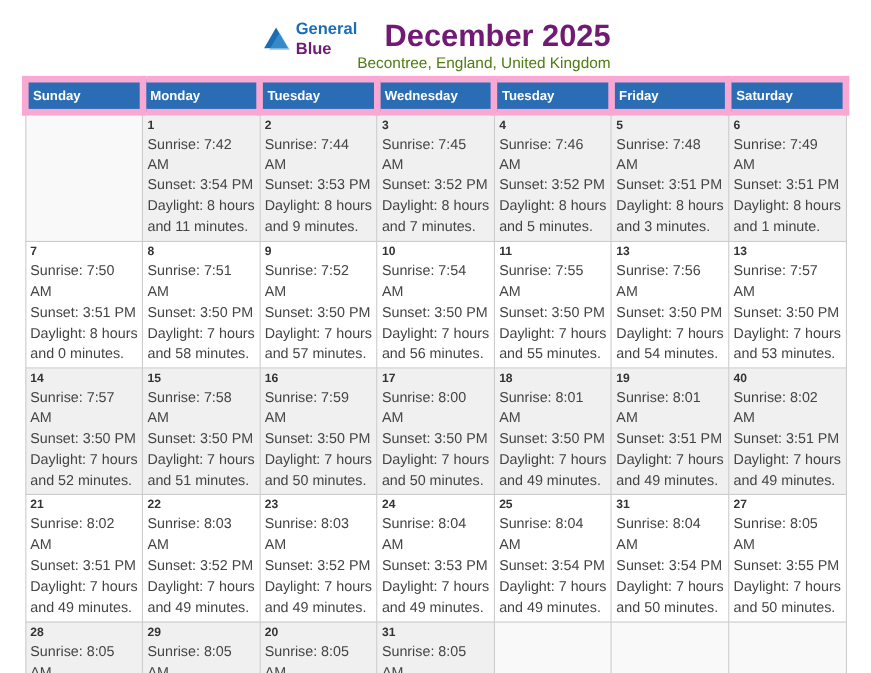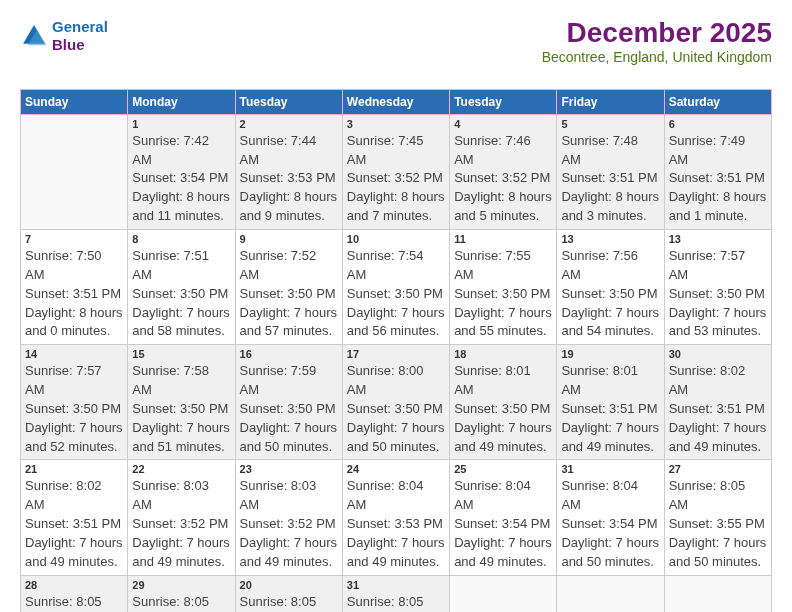--- a/index.html
+++ b/index.html
@@ -12,23 +12,23 @@
     }
     .page {
       width: 792px;
       height: 612px;
       padding: 18px 20px 10px 20px;
       display: flex;
       flex-direction: column;
     }
     .header {
       display: flex;
-      justify-content: space-between;
+      justify-content: center;
       align-items: flex-start;
-      margin-bottom: 24px;
+      margin-bottom: 4px;
     }
     .logo {
       display: flex;
       align-items: center;
       gap: 4px;
     }
     .logo-text {
       font-size: 15px;
       font-weight: bold;
       color: #333;
@@ -61,21 +61,21 @@
       border-collapse: collapse;
       width: 100%;
       table-layout: fixed;
     }
     .calendar th {
       background-color: #2a6db5;
       color: #fff;
       font-size: 12px;
       padding: 5px 4px;
       text-align: left;
-      border: 1px solid #f9a8d4;
+      border: 6px solid #f9a8d4;
       font-weight: bold;
     }
     .calendar td {
       border: 1px solid #ccc;
       vertical-align: top;
       padding: 3px 4px;
       font-size: 9.5px;
       color: #333;
       height: 88px;
     }
@@ -211,21 +211,21 @@
           </td>
           <td>
             <span class="day-number">18</span>
             <div class="day-info">Sunrise: 8:01 AM<br>Sunset: 3:50 PM<br>Daylight: 7 hours<br>and 49 minutes.</div>
           </td>
           <td>
             <span class="day-number">19</span>
             <div class="day-info">Sunrise: 8:01 AM<br>Sunset: 3:51 PM<br>Daylight: 7 hours<br>and 49 minutes.</div>
           </td>
           <td>
-            <span class="day-number">30</span>
+            <span class="day-number">40</span>
             <div class="day-info">Sunrise: 8:02 AM<br>Sunset: 3:51 PM<br>Daylight: 7 hours<br>and 49 minutes.</div>
           </td>
         </tr>
         <tr class="row-white">
           <td>
             <span class="day-number">21</span>
             <div class="day-info">Sunrise: 8:02 AM<br>Sunset: 3:51 PM<br>Daylight: 7 hours<br>and 49 minutes.</div>
           </td>
           <td>
             <span class="day-number">22</span>

